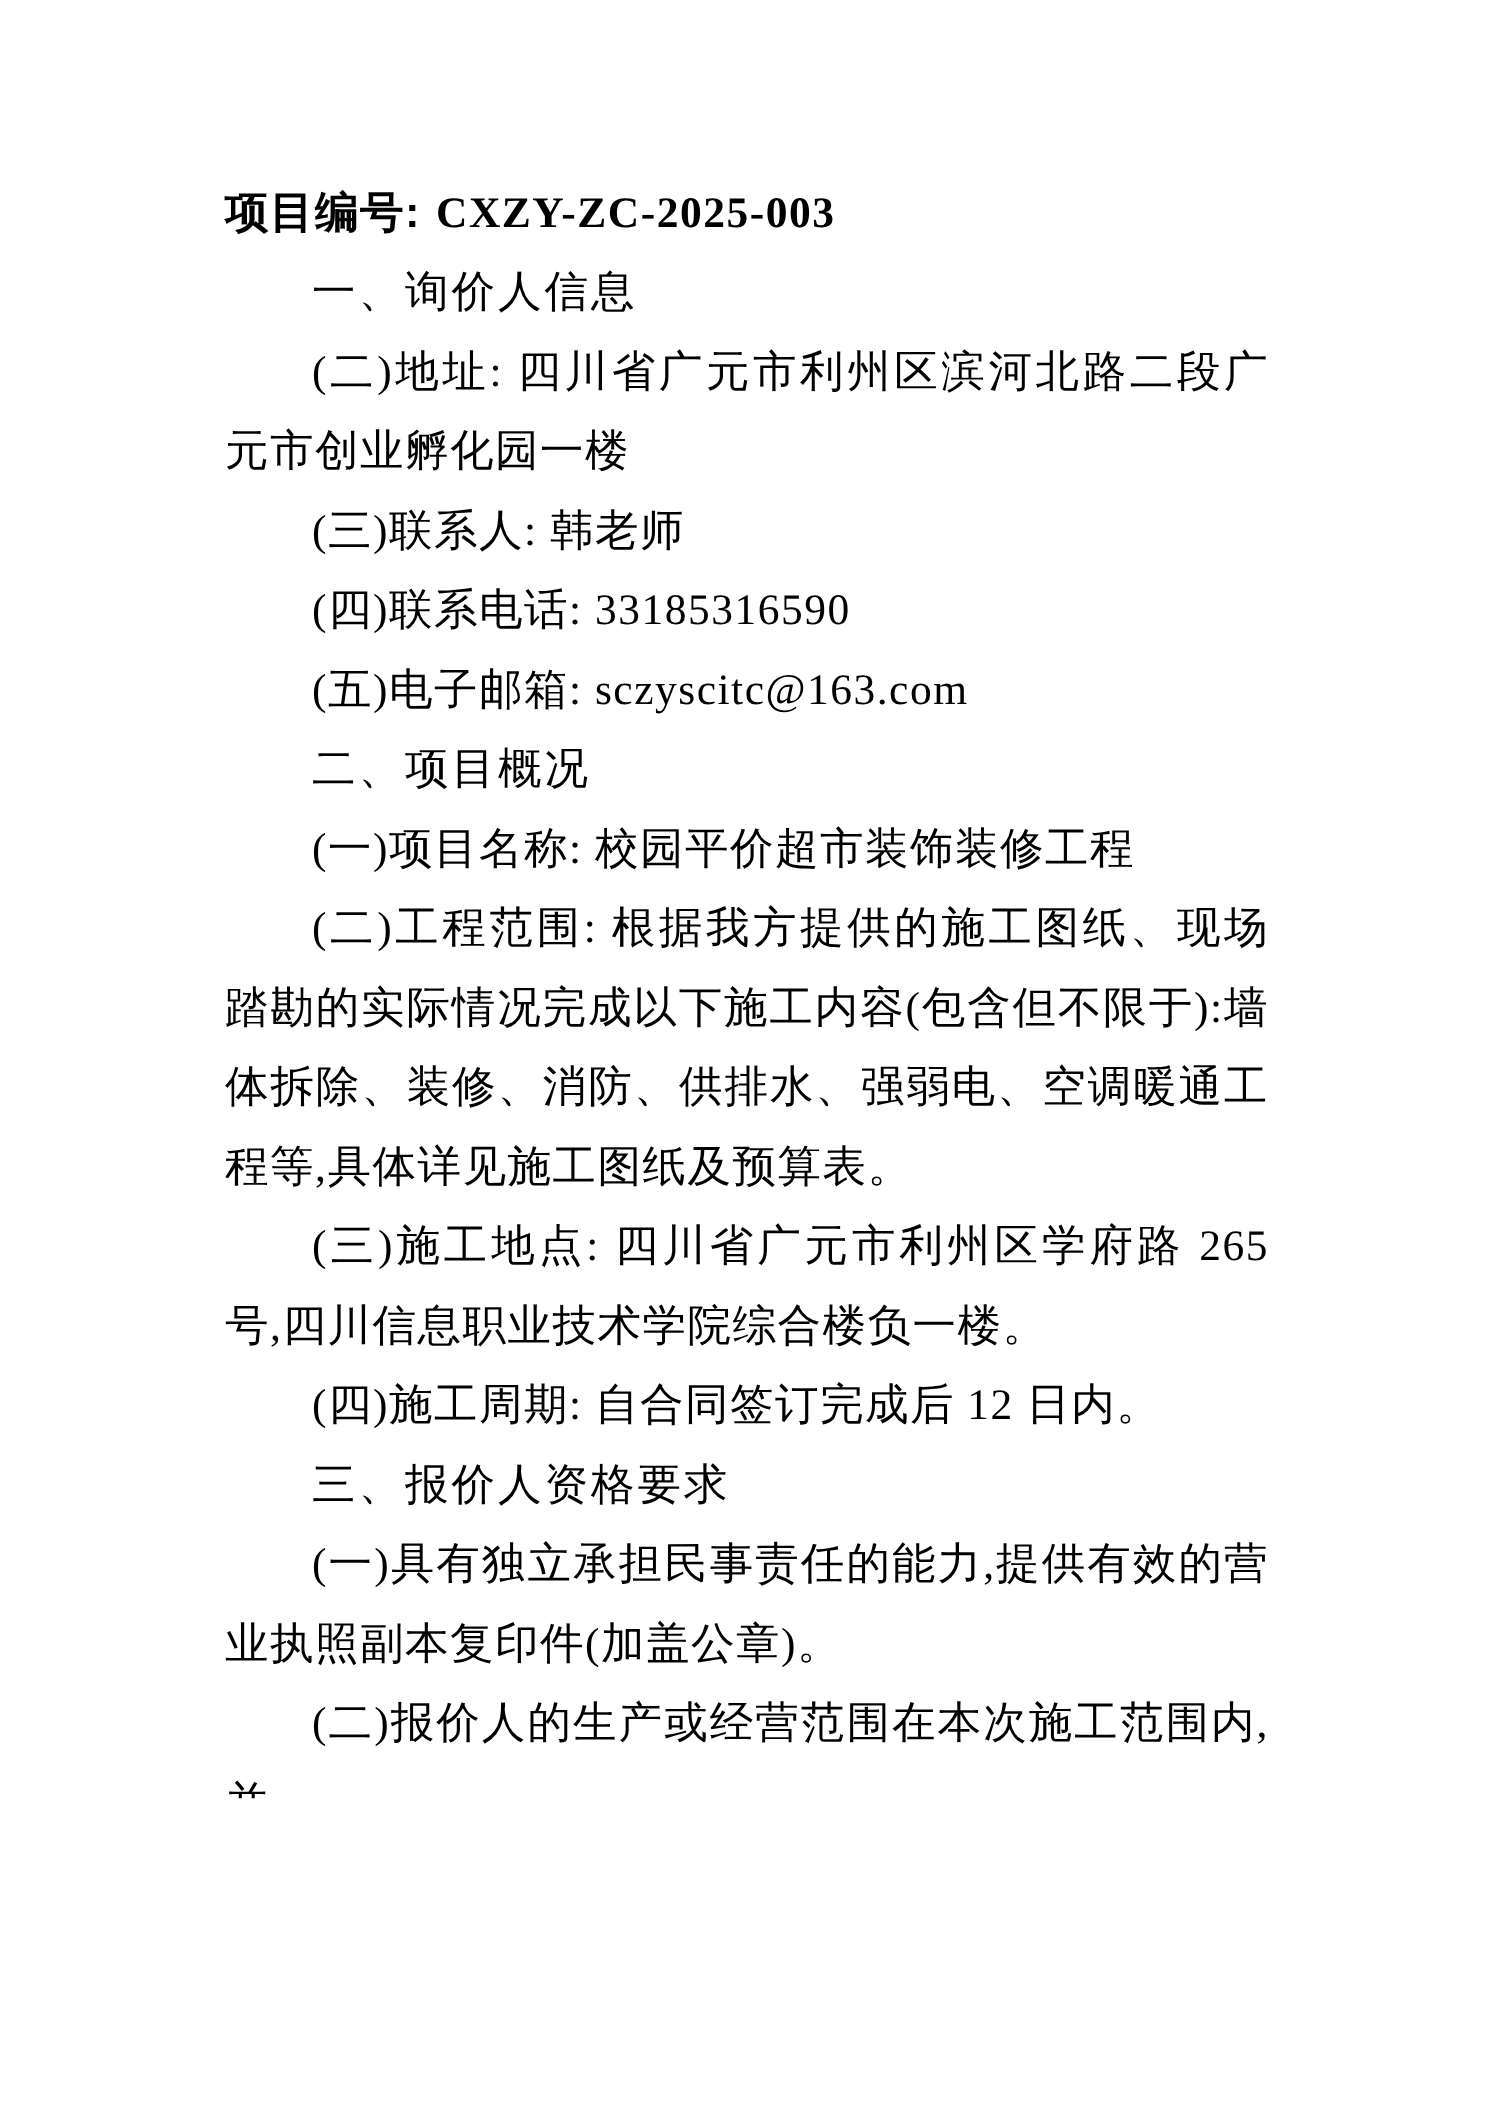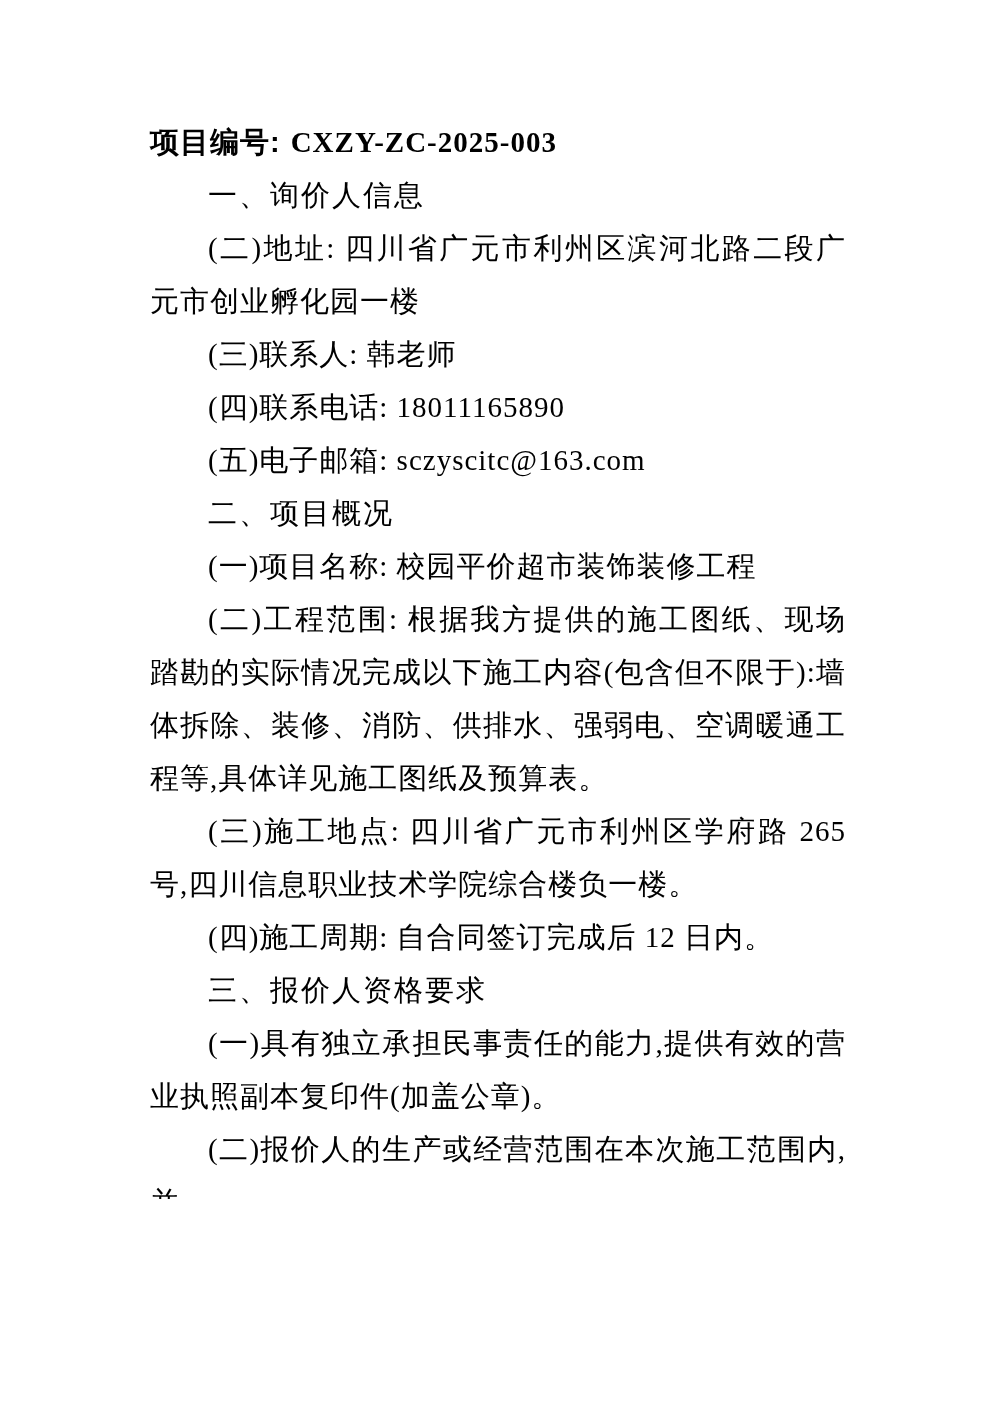--- a/index.html
+++ b/index.html
@@ -62,21 +62,21 @@
 
   <p class="line title-line"><span class="title-label">项目编号:</span><span class="title-number">CXZY-ZC-2025-003</span></p>
 
   <h2 class="line heading">一、询价人信息</h2>
 
 
   <p class="line para">(二)地址: 四川省广元市利州区滨河北路二段广元市创业孵化园一楼</p>
 
   <p class="line para">(三)联系人: 韩老师</p>
 
-  <p class="line para">(四)联系电话: 18011165890</p>
+  <p class="line para">(四)联系电话: 33185316590</p>
 
   <p class="line para">(五)电子邮箱: sczyscitc@163.com</p>
 
   <h2 class="line heading">二、项目概况</h2>
 
   <p class="line para">(一)项目名称: 校园平价超市装饰装修工程</p>
 
   <p class="line para">(二)工程范围: 根据我方提供的施工图纸、现场踏勘的实际情况完成以下施工内容(包含但不限于):墙体拆除、装修、消防、供排水、强弱电、空调暖通工程等,具体详见施工图纸及预算表。</p>
 
   <p class="line para">(三)施工地点: 四川省广元市利州区学府路 265 号,四川信息职业技术学院综合楼负一楼。</p>

